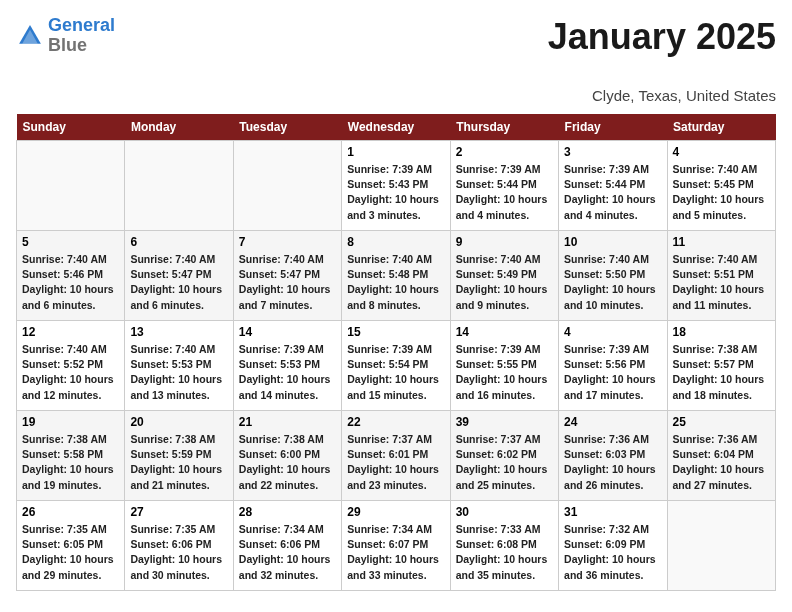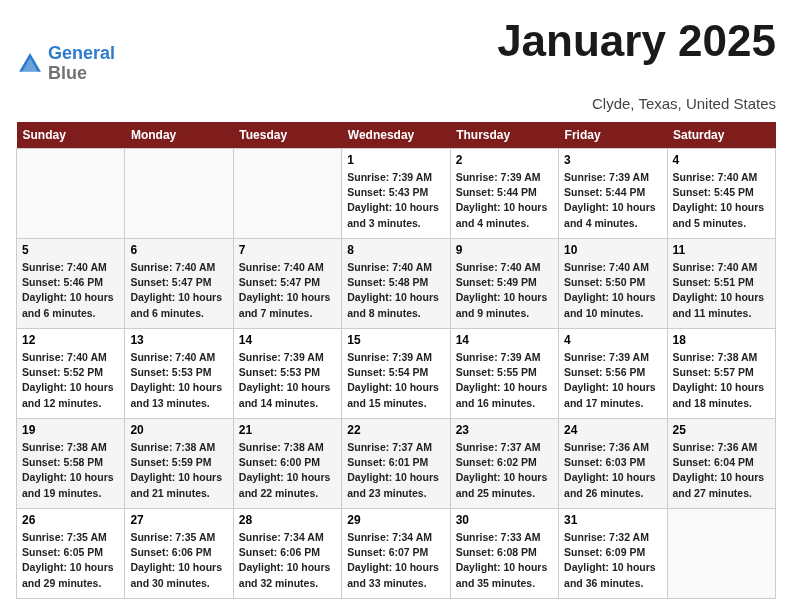--- a/index.html
+++ b/index.html
@@ -6,21 +6,21 @@
     body {
       font-family: Arial, sans-serif;
       background: #fff;
       width: 792px;
       min-height: 612px;
       padding: 16px;
     }
     .header-area {
       display: flex;
       justify-content: space-between;
-      align-items: center;
+      align-items: flex-start;
       margin-bottom: 10px;
     }
     .logo {
       display: flex;
       align-items: center;
       gap: 4px;
     }
     .logo-text {
       font-size: 18px;
       font-weight: bold;
@@ -31,21 +31,21 @@
       color: #2e7bce;
     }
     .logo-icon {
       width: 28px;
       height: 28px;
     }
     .title-area {
       text-align: right;
     }
     .calendar-title {
-      font-size: 44px;
+      font-size: 36px;
       font-weight: bold;
       color: #1a1a1a;
     }
     .calendar-subtitle {
       font-size: 15px;
       color: #444;
       margin-top: 29px;
     }
     table {
       width: 100%;
@@ -212,21 +212,21 @@
         </td>
         <td>
           <span class="day-num">21</span>
           <div class="day-info">Sunrise: 7:38 AM<br>Sunset: 6:00 PM<br>Daylight: 10 hours and 22 minutes.</div>
         </td>
         <td>
           <span class="day-num">22</span>
           <div class="day-info">Sunrise: 7:37 AM<br>Sunset: 6:01 PM<br>Daylight: 10 hours and 23 minutes.</div>
         </td>
         <td>
-          <span class="day-num">23</span>
+          <span class="day-num">39</span>
           <div class="day-info">Sunrise: 7:37 AM<br>Sunset: 6:02 PM<br>Daylight: 10 hours and 25 minutes.</div>
         </td>
         <td>
           <span class="day-num">24</span>
           <div class="day-info">Sunrise: 7:36 AM<br>Sunset: 6:03 PM<br>Daylight: 10 hours and 26 minutes.</div>
         </td>
         <td>
           <span class="day-num">25</span>
           <div class="day-info">Sunrise: 7:36 AM<br>Sunset: 6:04 PM<br>Daylight: 10 hours and 27 minutes.</div>
         </td>

